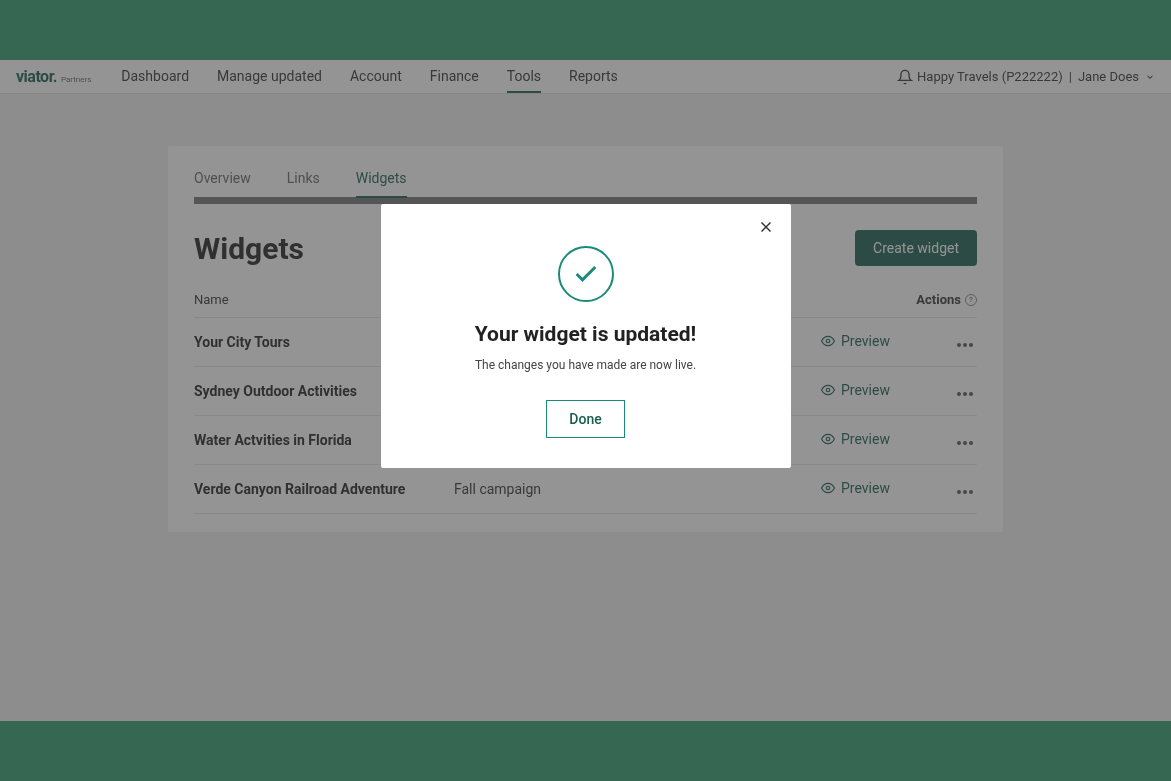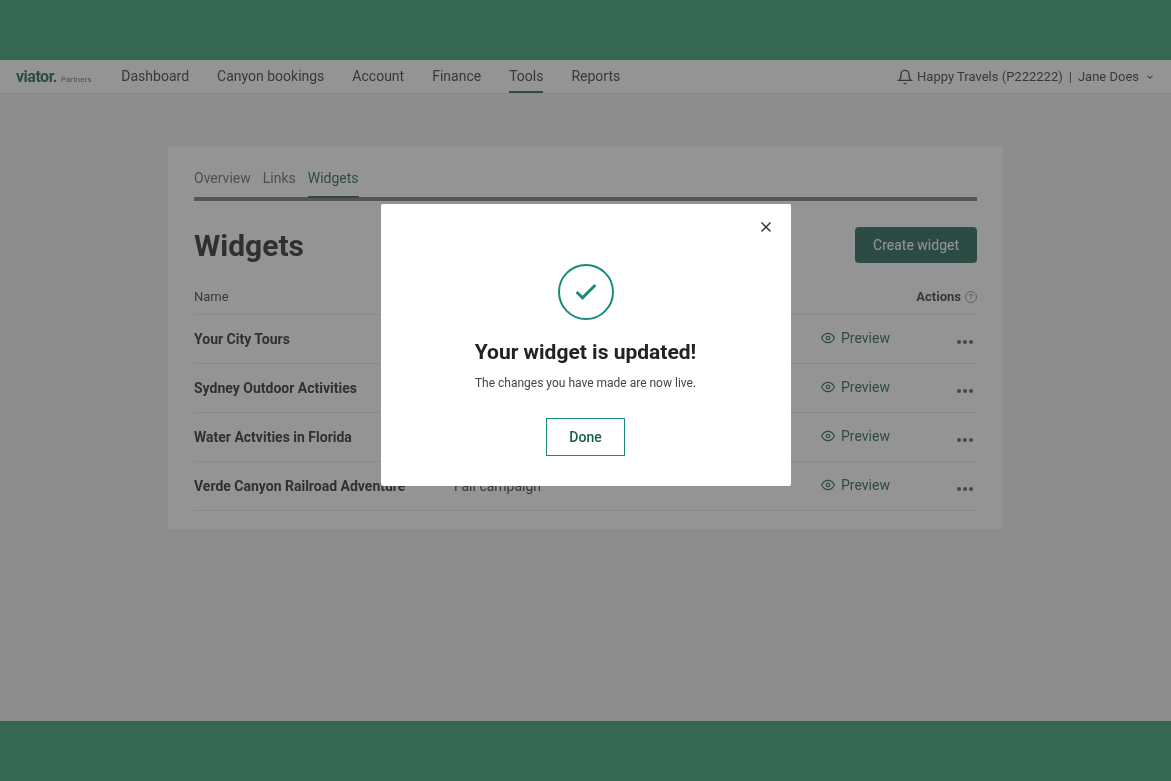--- a/index.html
+++ b/index.html
@@ -93,22 +93,22 @@
 
     .content-card {
       background: #fff;
       margin: 52px auto 0;
       width: 835px;
       padding: 24px 26px 18px;
       border-radius: 2px;
     }
     .tabbar {
       display: flex;
-      gap: 12px;
-      border-bottom: 4px solid #737373;
+      gap: 36px;
+      border-bottom: 7px solid #737373;
     }
     .tab {
       font-size: 14px;
       color: #666;
       padding-bottom: 10px;
       cursor: pointer;
       border-bottom: 2px solid transparent;
       margin-bottom: -1px;
     }
     .tab.active {
@@ -192,21 +192,21 @@
       z-index: 10;
     }
     .modal {
       position: absolute;
       top: 144px;
       left: 50%;
       transform: translateX(-50%);
       width: 410px;
       background: #fff;
       border-radius: 2px;
-      padding: 38px 24px 30px;
+      padding: 20px 24px 30px;
       text-align: center;
       z-index: 20;
     }
     .modal-close {
       position: absolute;
       top: 14px;
       right: 16px;
       width: 18px;
       height: 18px;
       cursor: pointer;
@@ -249,21 +249,21 @@
 
 <div class="app-shell">
 
   <div class="topnav">
     <div class="logo">
       <span class="logo-main">viator.</span>
       <span class="logo-sub">Partners</span>
     </div>
     <div class="nav-links">
       <div class="nav-link">Dashboard</div>
-      <div class="nav-link">Canyon bookings</div>
+      <div class="nav-link">Manage updated</div>
       <div class="nav-link">Account</div>
       <div class="nav-link">Finance</div>
       <div class="nav-link active">Tools</div>
       <div class="nav-link">Reports</div>
     </div>
     <div class="nav-right">
       <span class="bell-icon">
         <svg viewBox="0 0 24 24" fill="none" stroke="#333" stroke-width="2">
           <path d="M18 8a6 6 0 0 0-12 0c0 7-3 9-3 9h18s-3-2-3-9"></path>
           <path d="M13.7 21a2 2 0 0 1-3.4 0"></path>

